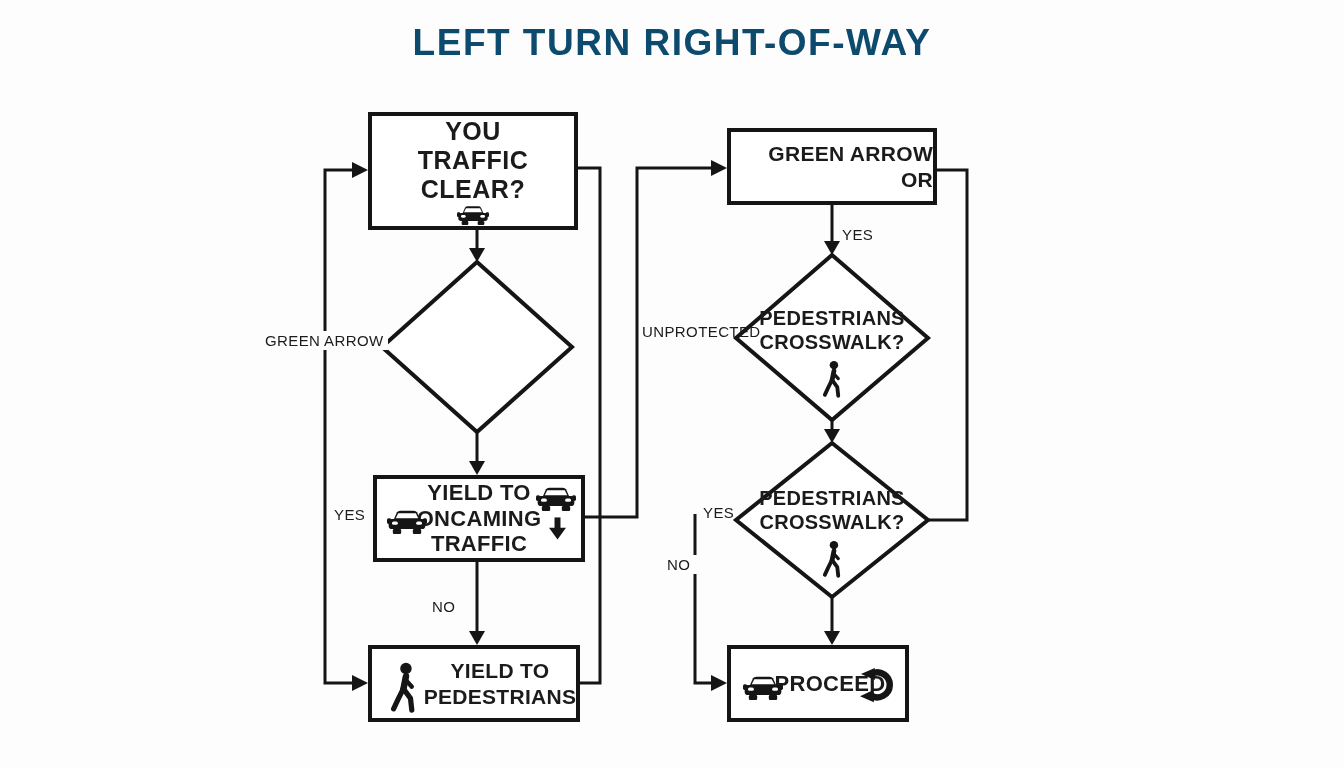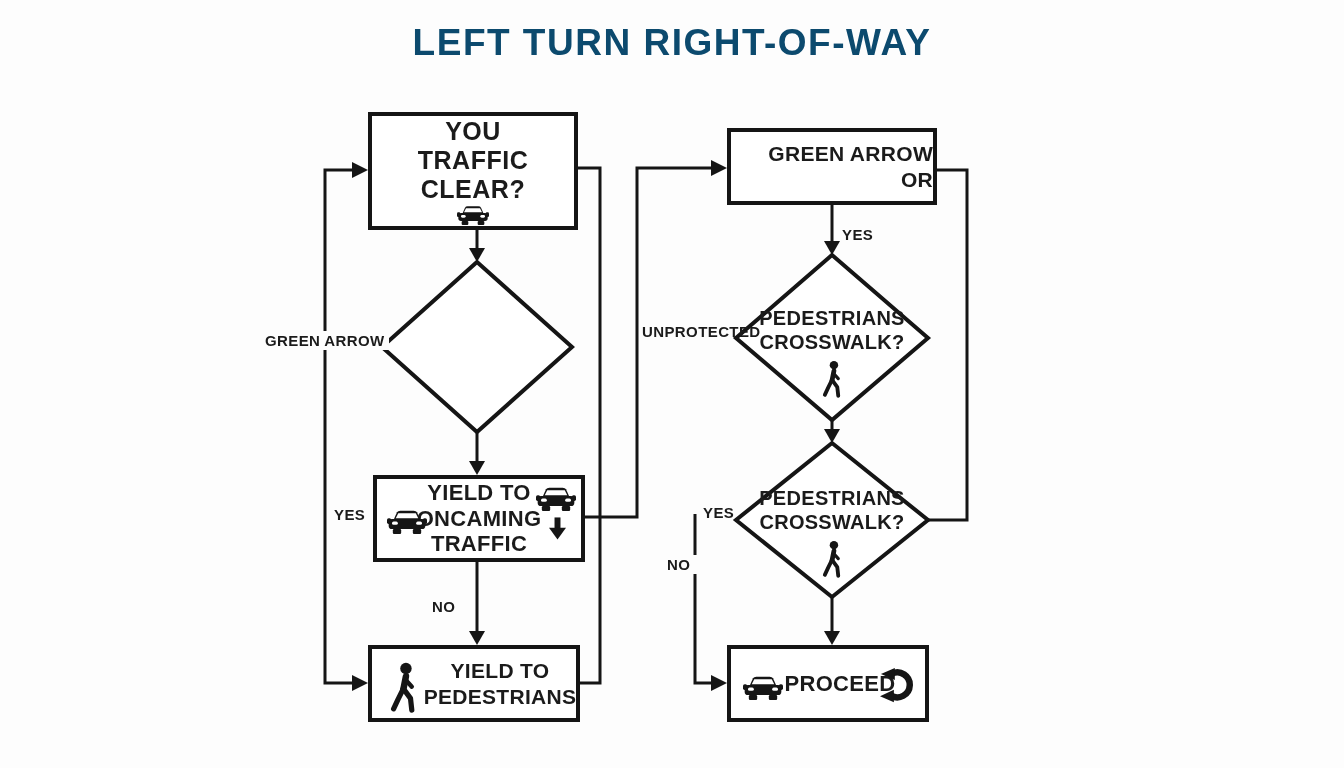--- a/index.html
+++ b/index.html
@@ -25,21 +25,21 @@
   .node-sm{font-size:21px;line-height:1.2;letter-spacing:0.3px;}
   .dlabel{
     position:absolute;z-index:2;text-align:center;font-weight:bold;color:#1b1b1b;
     font-size:20px;line-height:1.22;letter-spacing:0.3px;
   }
   .rotate-glyph{
     display:block;font-family:"DejaVu Sans",sans-serif;font-weight:bold;
     font-size:34px;line-height:1.05;margin-top:2px;
   }
   .elabel{
-    position:absolute;z-index:3;font-weight:bold;font-size:15px;letter-spacing:0.4px;
+    position:absolute;z-index:3;font-weight:normal;font-size:15px;letter-spacing:0.4px;
     color:#1b1b1b;background:#fdfdfd;padding:1px 4px;white-space:nowrap;
   }
   .elabel.nobg{background:transparent;padding:1px 2px;}
   .icon{display:block;color:#151515;}
   .icon-abs{position:absolute;}
   .hidden-defs{position:absolute;width:0;height:0;overflow:hidden;}
 </style>
 </head>
 <body>
 
@@ -158,21 +158,21 @@
   </div>
 
   <div class="dlabel" style="left:747px;top:486px;width:170px;">
     <span class="ln">PEDESTRIANS</span>
     <span class="ln">CROSSWALK?</span>
     <svg class="icon" style="margin:5px auto 0;" width="23" height="39">
         <use href="#sym-ped"></use>
       </svg>
   </div>
 
-  <div class="box node-mid" style="left:727px;top:645px;width:202px;height:77px;padding-left:62px;padding-right:38px;">
+  <div class="box node-mid" style="left:727px;top:645px;width:182px;height:77px;padding-left:62px;padding-right:38px;">
     <svg class="icon icon-abs" style="left:12px;top:26px;" width="40" height="25">
         <use href="#sym-car"></use>
       </svg>
     <svg class="icon icon-abs" style="right:8px;top:18px;" width="37" height="37">
         <use href="#sym-turn-arrow"></use>
       </svg>
     <span class="ln">PROCEED</span>
   </div>
 
   <span class="elabel" style="left:261px;top:331px;">GREEN ARROW</span>

